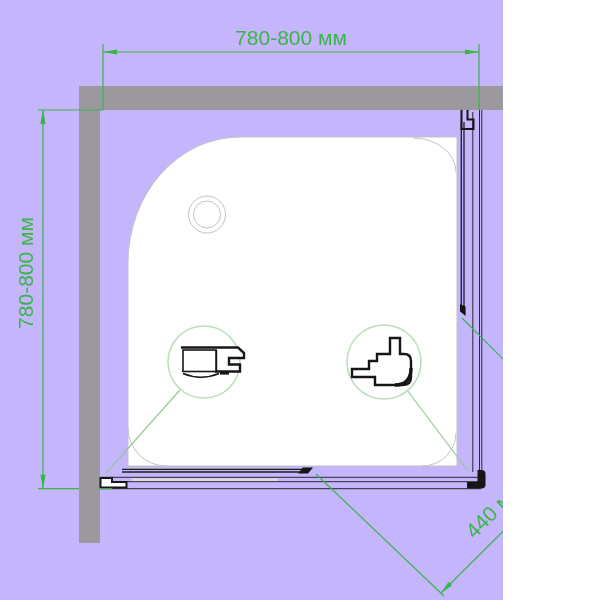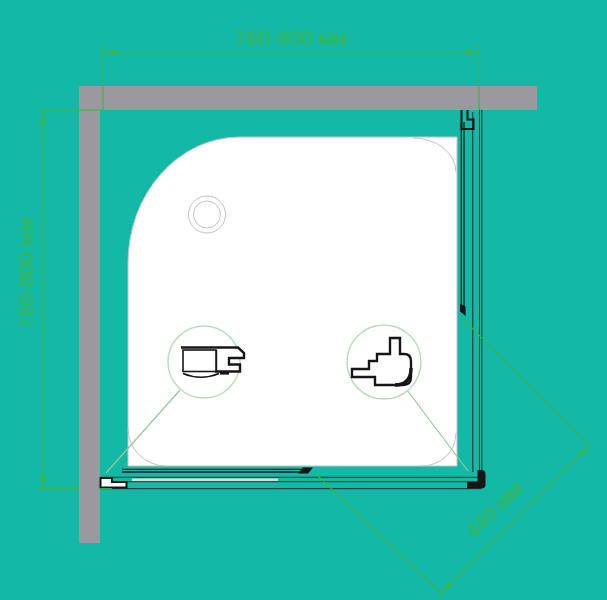--- a/index.html
+++ b/index.html
@@ -1,20 +1,20 @@
 <!DOCTYPE html>
 <html><head>
 <meta charset="utf-8">
 <style>
   html, body { margin: 0; padding: 0; background: #ffffff; }
   .canvas {
     position: relative;
-    width: 607px;
+    width: 503px;
     height: 600px;
-    background: #14b8a6;
+    background: #c4b5fd;
     font-family: "Liberation Sans", sans-serif;
     overflow: hidden;
   }
   svg text {
     font-family: "Liberation Sans", sans-serif;
     font-size: 21px;
     fill: #3ab547;
   }
 </style>
 </head>

